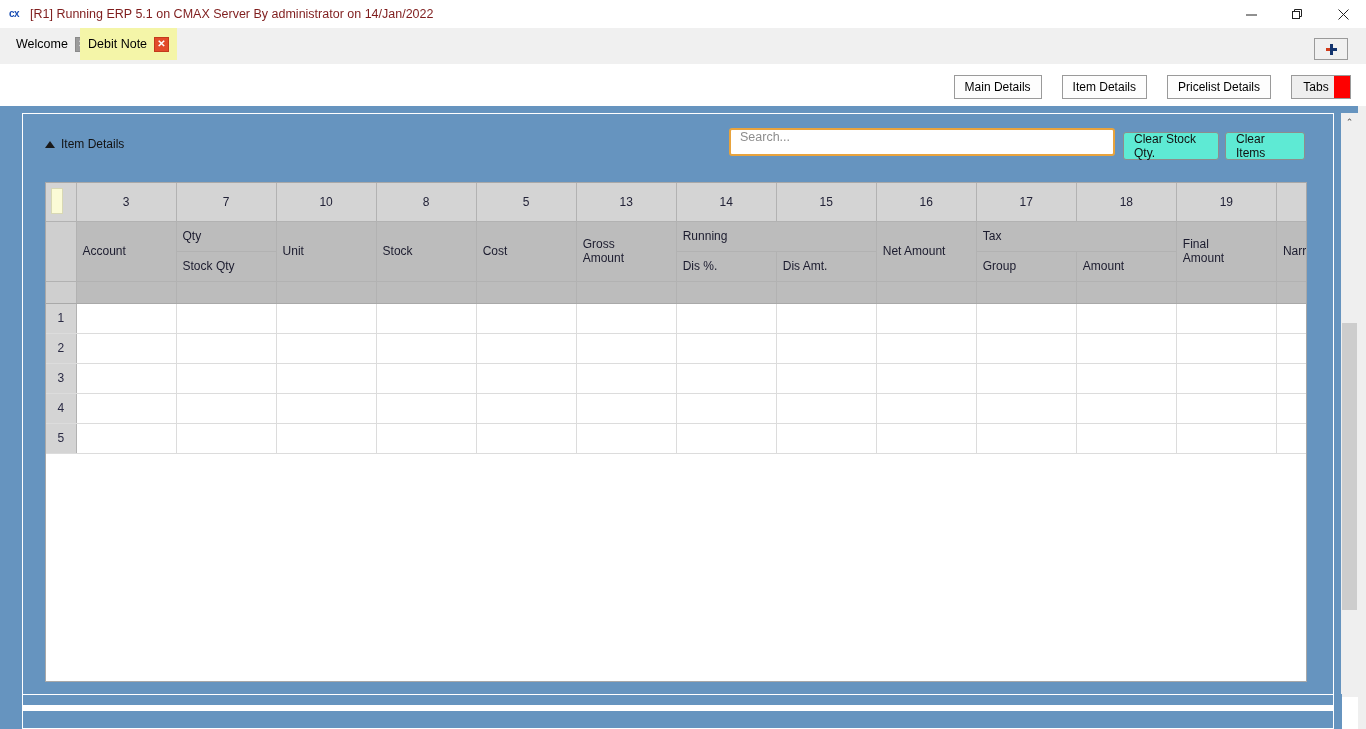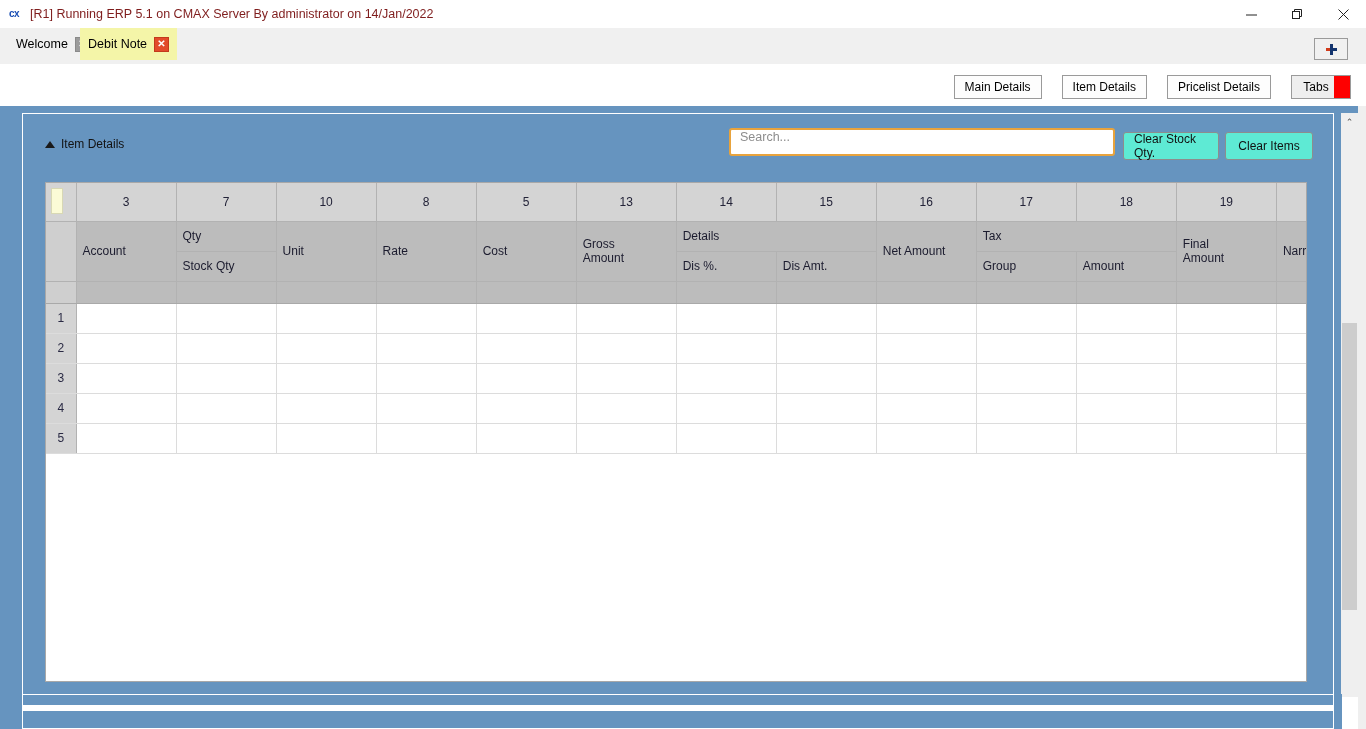--- a/index.html
+++ b/index.html
@@ -223,21 +223,21 @@
     border-radius: 3px;
     font-size: 12px;
     color: #111;
     display: flex;
     align-items: center;
     justify-content: center;
     box-sizing: border-box;
     padding: 0 10px;
   }
   #btn-clear-stock { left: 1100px; width: 96px; }
-  #btn-clear-items { left: 1202px; width: 88px; }
+  #btn-clear-items { left: 1202px; width: 80px; }
 
   
   .grid-wrap {
     position: absolute;
     left: 22px; top: 68px;
     width: 1262px; height: 500px;
     background: #ffffff;
     border: 1px solid #a8a8a8;
     box-sizing: border-box;
     overflow: hidden;
@@ -509,24 +509,24 @@
         <td>18</td>
         <td>19</td>
         <td></td>
       </tr>
 
       <tr class="hdr">
         <td class="gutter" rowspan="2"></td>
         <td rowspan="2" class="grp">Account</td>
         <td>Qty</td>
         <td rowspan="2" class="grp">Unit</td>
-        <td rowspan="2" class="grp">Rate</td>
+        <td rowspan="2" class="grp">Stock</td>
         <td rowspan="2" class="grp">Cost</td>
         <td rowspan="2" class="grp twoline">Gross<br>Amount</td>
-        <td colspan="2">Details</td>
+        <td colspan="2">Running</td>
         <td rowspan="2" class="grp">Net Amount</td>
         <td colspan="2">Tax</td>
         <td rowspan="2" class="grp twoline">Final<br>Amount</td>
         <td rowspan="2" class="grp">Narrat</td>
       </tr>
 
       <tr class="hdr">
         <td>Stock Qty</td>
         <td>Dis %.</td>
         <td>Dis Amt.</td>

